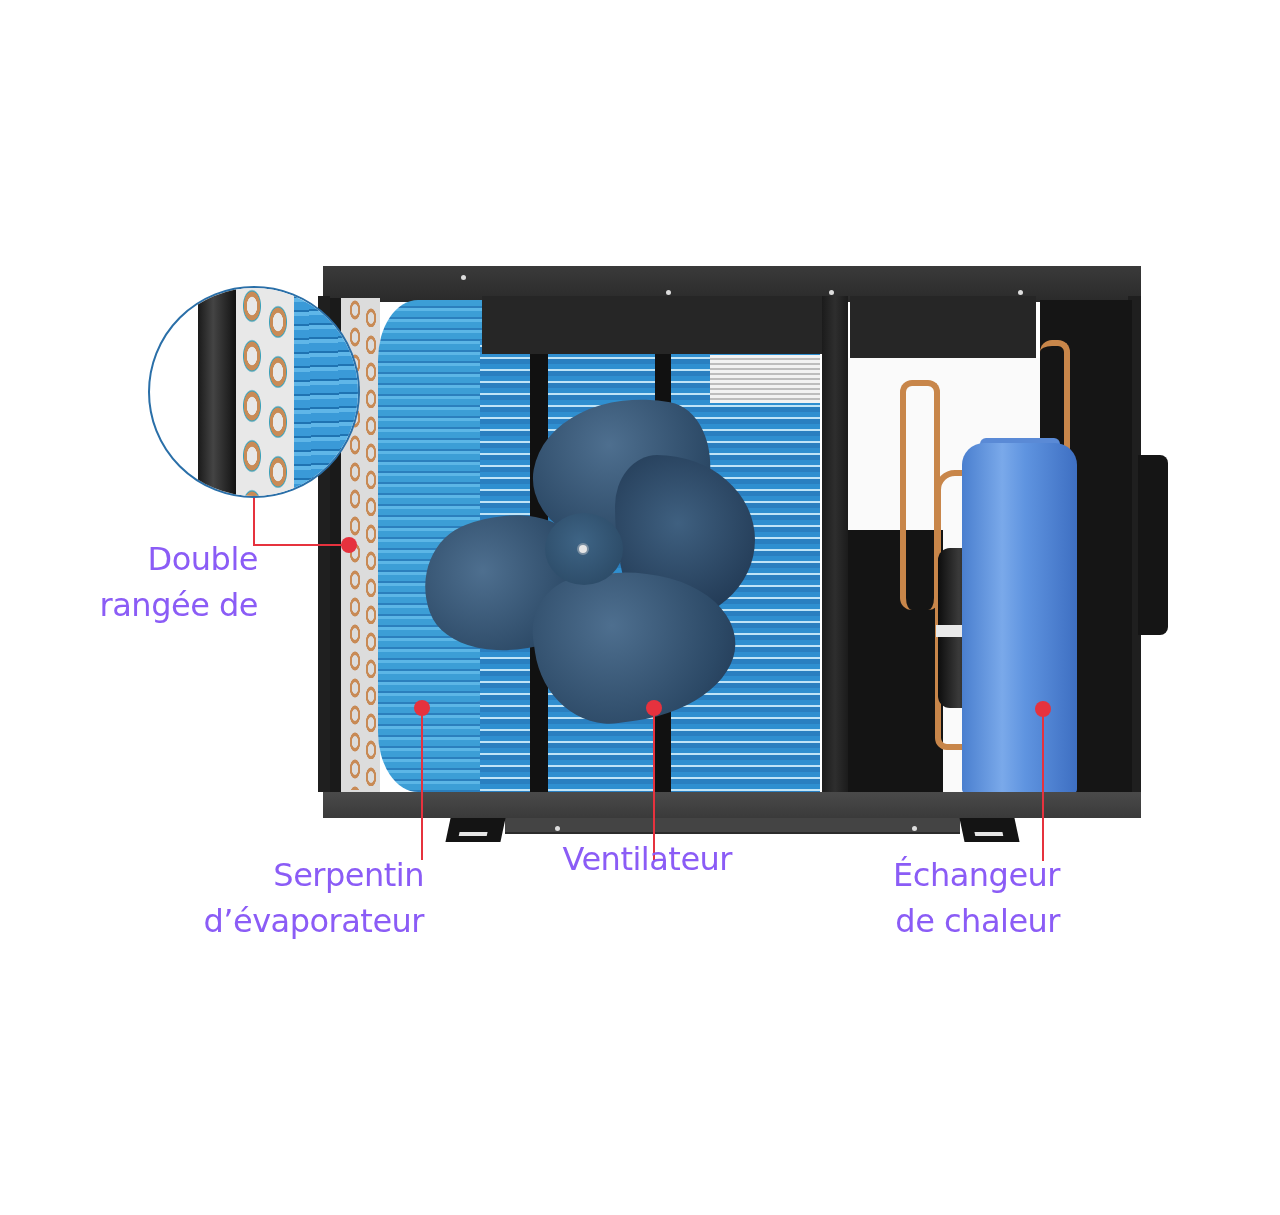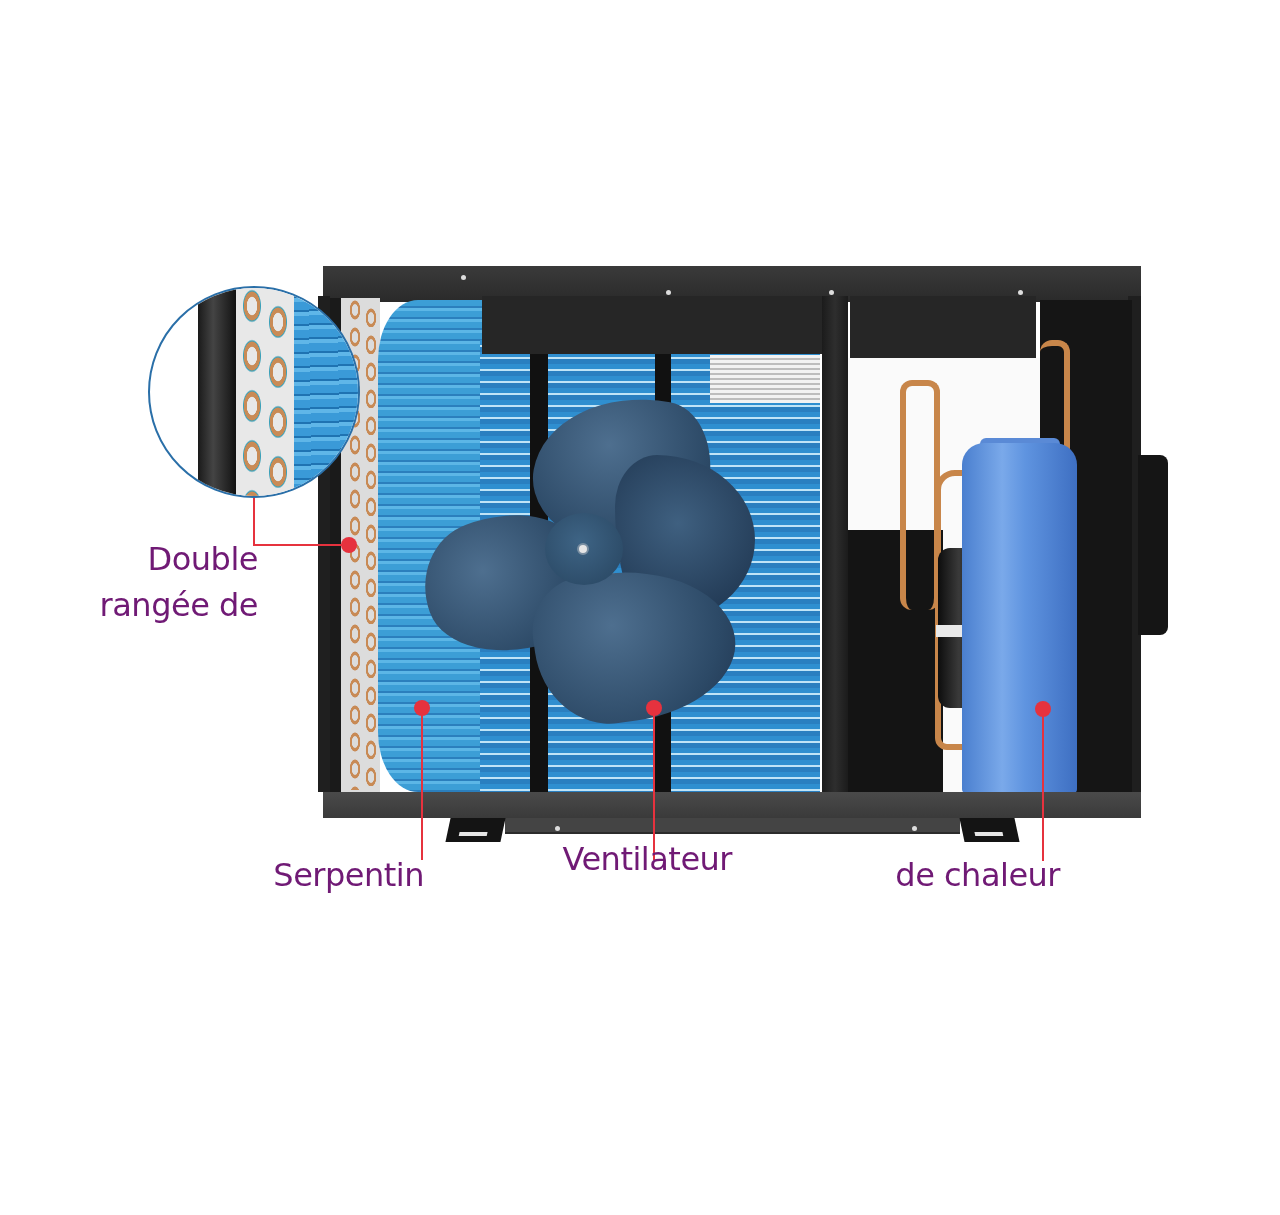--- a/index.html
+++ b/index.html
@@ -65,21 +65,21 @@
     .mag-strip { position: absolute; left: 86px; top: 0; width: 58px; height: 212px; background: #e8e8e8; }
     .mag-loops { position: absolute; left: 88px; top: 0; width: 56px; height: 212px;
       background-image: radial-gradient(ellipse 8px 14px at 14px 18px, transparent 5px, #c98b56 5.5px, #c98b56 8px, #3ba0b8 8.5px, transparent 9.5px),
                         radial-gradient(ellipse 8px 14px at 40px 34px, transparent 5px, #c98b56 5.5px, #c98b56 8px, #3ba0b8 8.5px, transparent 9.5px);
       background-size: 56px 50px; }
     .mag-fins { position: absolute; left: 144px; top: 0; width: 70px; height: 212px; background: repeating-linear-gradient(178deg,#3a9ad8 0 8px,#1f73b2 8px 10px,#5fb6e8 10px 14px); }
 
     
     .dot { width: 16px; height: 16px; border-radius: 50%; background: #e6323e; transform: translate(-8px,-8px); }
     .line { background: #e6323e; }
-    .label { color: #701a75; font-size: 32px; line-height: 46px; text-align: right; white-space: nowrap; font-family: "DejaVu Sans", sans-serif; letter-spacing: -0.5px; }
+    .label { color: #8b5cf6; font-size: 32px; line-height: 46px; text-align: right; white-space: nowrap; font-family: "DejaVu Sans", sans-serif; letter-spacing: -0.5px; }
     .label span { display: block; }
   </style>
 </head>
 <body>
 
 <div class="abs">
   <div class="abs top-frame"></div>
   <div class="abs left-post"></div>
   <div class="abs right-post"></div>
   <div class="abs right-panel"></div>
@@ -140,25 +140,27 @@
 <div class="abs dot" style="left:349px;top:545px"></div>
 <div class="abs label" style="right:1022px;top:536px">
   <span>Double</span>
   <span>rangée de</span>
 </div>
 
 <div class="abs dot" style="left:422px;top:708px"></div>
 <div class="abs line" style="left:421px;top:708px;width:2px;height:152px"></div>
 <div class="abs label" style="right:856px;top:852px">
   <span>Serpentin</span>
+  <span>d’évaporateur</span>
 </div>
 
 <div class="abs dot" style="left:654px;top:708px"></div>
 <div class="abs line" style="left:653px;top:708px;width:2px;height:152px"></div>
 <div class="abs label" style="right:548px;top:836px">
   <span>Ventilateur</span>
 </div>
 
 <div class="abs dot" style="left:1043px;top:709px"></div>
 <div class="abs line" style="left:1042px;top:709px;width:2px;height:152px"></div>
 <div class="abs label" style="right:220px;top:852px">
+  <span>Échangeur</span>
   <span>de chaleur</span>
 </div>
 
 </body></html>

